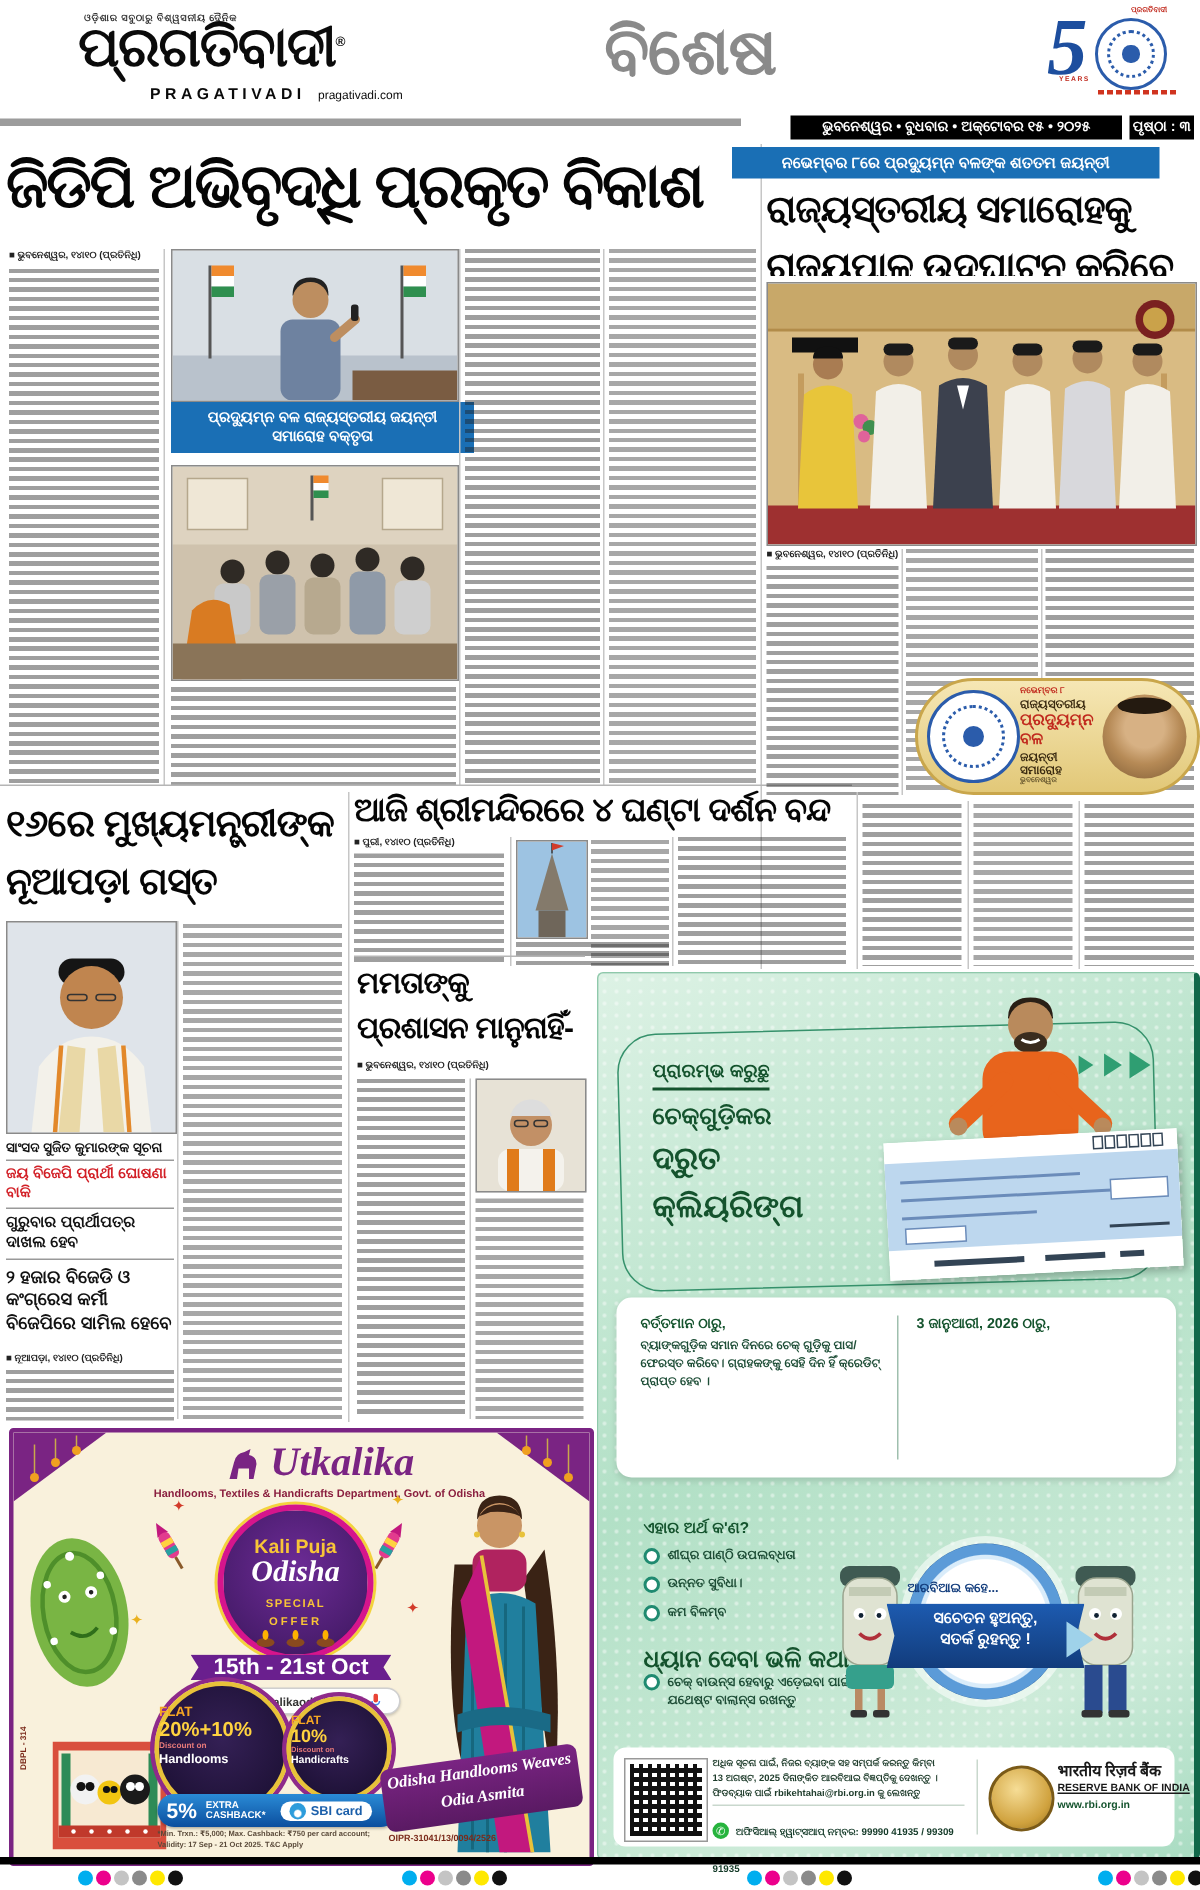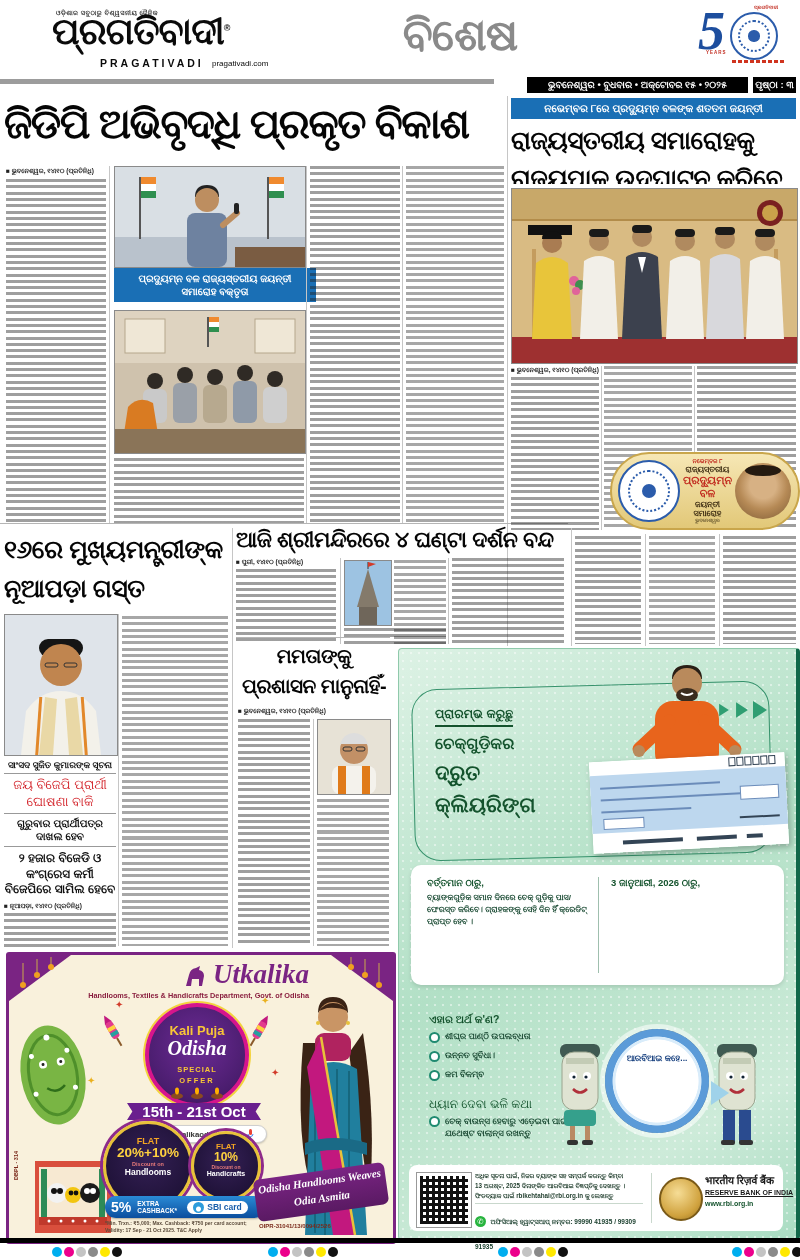--- a/index.html
+++ b/index.html
@@ -8,21 +8,21 @@
   .abs{position:absolute}
   
   .tx{background-image:repeating-linear-gradient(to bottom,rgba(30,30,30,.78) 0,rgba(30,30,30,.78) 3px,transparent 3px,transparent 6.3px);opacity:.55}
   .vsep{position:absolute;width:1px;background:#c6c6c6}
   .hr{position:absolute;height:1px;background:#b5b5b5}
   .hl{font-weight:800;color:#050505;letter-spacing:-.5px}
   .dl{font-size:6.5px;font-weight:700;color:#222;white-space:nowrap;overflow:hidden}
   .cap{background:#1a6fb5;color:#fff;font-weight:700;text-align:center;display:flex;align-items:center;justify-content:center;line-height:1.35}
   .kicker{background:#1a6fb5;color:#fff;font-weight:700;text-align:center;display:flex;align-items:center;justify-content:center}
   .photo{border:1px solid #8a8a8a;overflow:hidden;background:#ddd}
-  .c{text-align:center}
+  .c{}
   
   .rbiad{background:linear-gradient(150deg,#ddf2e5 0%,#b2e0c6 45%,#cdebd9 80%,#a9dcc2 100%);border:1px solid #8fc9ab;border-right:4px solid #11684a;border-radius:4px}
   .rbiad .dots{position:absolute;inset:0;background-image:radial-gradient(circle,rgba(255,255,255,.45) 1px,transparent 1.6px);background-size:8px 8px;border-radius:4px}
   .grn{color:#14532d}
   .bullet{display:flex;gap:5px;align-items:flex-start}
   .bmark{width:7px;height:7px;border-radius:50%;border:2px solid #1f8a70;background:#fff;flex:0 0 auto;margin-top:1px}
   .rbadge{border-radius:50%;background:radial-gradient(circle,#ffffff 0 56%,#d9ecfa 57% 60%,#5b9bd8 61% 70%,#1b4e9e 71% 100%);box-shadow:0 0 0 5px rgba(255,255,255,.55)}
   .banner{position:absolute;background:linear-gradient(#1d5bb0,#123c7c);color:#fff;font-weight:700;text-align:center;
           clip-path:polygon(0 0,100% 0,96% 50%,100% 100%,0 100%,4% 50%)}
   .parrow{width:0;height:0;border-top:9px solid transparent;border-bottom:9px solid transparent;border-left:14px solid #2f9e72;display:inline-block;margin-left:4px}
@@ -131,21 +131,21 @@
   <div class="abs tx" style="left:310px;top:166px;width:90px;height:358px"></div>
   <div class="abs tx" style="left:406px;top:166px;width:98px;height:358px;opacity:.5"></div>
   <div class="vsep" style="left:109px;top:166px;height:358px"></div>
   <div class="vsep" style="left:306px;top:166px;height:358px"></div>
   <div class="vsep" style="left:402px;top:166px;height:358px"></div>
 </div>
 <div class="vsep" style="left:507px;top:96px;height:550px"></div>
 <div class="hr" style="left:0;top:523px;width:568px"></div>
 
 <div>
-  <div class="abs kicker" style="left:511px;top:98px;width:285px;height:21px;font-size:10.5px">ନଭେମ୍ବର ୮ରେ ପ୍ରଦ୍ୟୁମ୍ନ ବଳଙ୍କ ଶତତମ ଜୟନ୍ତୀ</div>
+  <div class="abs kicker" style="left:488px;top:98px;width:285px;height:21px;font-size:10.5px">ନଭେମ୍ବର ୮ରେ ପ୍ରଦ୍ୟୁମ୍ନ ବଳଙ୍କ ଶତତମ ଜୟନ୍ତୀ</div>
   <div class="abs hl" style="left:511px;top:122px;width:285px;height:62px;font-size:25px;line-height:1.5;overflow:hidden">ରାଜ୍ୟସ୍ତରୀୟ ସମାରୋହକୁ ରାଜ୍ୟପାଳ ଉଦଘାଟନ କରିବେ</div>
   <div class="abs photo" style="left:511px;top:188px;width:285px;height:174px">
     <svg width="285" height="174" viewBox="0 0 285 174">
       <rect width="285" height="174" fill="#d9bb83"></rect>
         <rect width="285" height="30" fill="#c8a869"></rect>
       <rect y="30" width="285" height="2" fill="#b28c4a"></rect>
         <rect y="148" width="285" height="26" fill="#9e3030"></rect>
       <circle cx="258" cy="24" r="13" fill="#7a2020"></circle>
         <circle cx="258" cy="24" r="8" fill="#caa24a"></circle>
       <rect x="20" y="60" width="4" height="88" fill="#c49c5e"></rect>
@@ -219,21 +219,21 @@
       <rect x="59" y="48" width="13" height="4" rx="2" fill="none" stroke="#333" stroke-width="1"></rect>
       <path d="M16 140 L21 96 Q35 76 56 76 Q77 76 91 96 L96 140 Z" fill="#f3f1ea"></path>
       <path d="M40 82 L34 140 L48 140 L52 84 Z" fill="#e9d8a6"></path>
       <path d="M72 82 L78 140 L64 140 L60 84 Z" fill="#e9d8a6"></path>
       <rect x="40" y="82" width="3" height="58" fill="#e2882a" transform="skewX(-4)"></rect>
       <rect x="70" y="82" width="3" height="58" fill="#e2882a" transform="skewX(4)"></rect>
     </svg>
   </div>
   <div class="abs" style="left:4px;top:758px;width:112px">
     <div class="c" style="font-size:9px;font-weight:800;line-height:1.25;padding:2px 0;border-bottom:1px solid #999">ସାଂସଦ ସୁଜିତ କୁମାରଙ୍କ ସୂଚନା</div>
-    <div class="c" style="font-size:13px;font-weight:400;color:#d21f26;line-height:1.25;padding:3px 0;border-bottom:1px solid #999">ଜୟ ବିଜେପି ପ୍ରାର୍ଥୀ ଘୋଷଣା ବାକି</div>
+    <div class="c" style="font-size:10px;font-weight:700;color:#d21f26;line-height:1.25;padding:3px 0;border-bottom:1px solid #999">ଜୟ ବିଜେପି ପ୍ରାର୍ଥୀ ଘୋଷଣା ବାକି</div>
     <div class="c" style="font-size:10.5px;font-weight:800;line-height:1.25;padding:3px 0;border-bottom:1px solid #999">ଗୁରୁବାର ପ୍ରାର୍ଥୀପତ୍ର ଦାଖଲ ହେବ</div>
     <div class="c" style="font-size:12px;font-weight:800;line-height:1.3;padding:4px 0">୨ ହଜାର ବିଜେଡି ଓ କଂଗ୍ରେସ କର୍ମୀ ବିଜେପିରେ ସାମିଲ ହେବେ</div>
   </div>
   <div class="abs dl" style="left:4px;top:902px;width:112px">■ ନୂଆପଡ଼ା, ୧୪ା୧୦ (ପ୍ରତିନିଧି)</div>
   <div class="abs tx" style="left:4px;top:913px;width:112px;height:34px"></div>
   <div class="abs tx" style="left:122px;top:616px;width:106px;height:330px;opacity:.5"></div>
   <div class="vsep" style="left:118px;top:614px;height:332px"></div>
 </div>
 <div class="vsep" style="left:232px;top:528px;height:420px"></div>
 
@@ -344,21 +344,21 @@
       </div>
     <div class="bullet" style="margin-bottom:7px">
         <span class="bmark"></span>
       <span style="font-size:8.5px;font-weight:700;color:#1d4d36">ଉନ୍ନତ ସୁବିଧା।</span>
       </div>
     <div class="bullet">
         <span class="bmark"></span>
       <span style="font-size:8.5px;font-weight:700;color:#1d4d36">କମ ବିଳମ୍ବ</span>
       </div>
   </div>
-  <div class="abs grn" style="left:30px;top:448px;font-size:12px;font-weight:400">ଧ୍ୟାନ ଦେବା ଭଳି କଥା</div>
+  <div class="abs grn" style="left:30px;top:448px;font-size:16px;font-weight:700">ଧ୍ୟାନ ଦେବା ଭଳି କଥା</div>
   <div class="abs" style="left:30px;top:466px;width:160px">
     <div class="bullet">
         <span class="bmark"></span>
       <span style="font-size:8.5px;font-weight:700;color:#1d4d36;line-height:1.45">ଚେକ୍ ବାଉନ୍ସ ହେବାରୁ ଏଡ଼େଇବା ପାଇଁ ଯଥେଷ୍ଟ ବାଲାନ୍ସ ରଖନ୍ତୁ</span>
       </div>
   </div>
 
   <div class="abs" style="left:155px;top:385px;width:52px;height:118px">
     <svg width="52" height="118" viewBox="0 0 52 118">
       <rect x="6" y="10" width="40" height="14" rx="6" fill="#3f5a52"></rect>
@@ -387,20 +387,24 @@
         <circle cx="32" cy="43" r="1.6" fill="#123"></circle>
       <path d="M19 55 Q26 62 33 55" stroke="#b0303a" stroke-width="2.5" fill="none"></path>
       <rect x="12" y="76" width="12" height="32" fill="#2a4b8f"></rect>
         <rect x="28" y="76" width="12" height="32" fill="#2a4b8f"></rect>
       <rect x="10" y="106" width="14" height="5" rx="2" fill="#333"></rect>
         <rect x="28" y="106" width="14" height="5" rx="2" fill="#333"></rect>
     </svg>
   </div>
   <div class="abs rbadge" style="left:206px;top:380px;width:104px;height:104px">
     <div class="c" style="position:absolute;left:0;top:24px;width:100%;font-size:8.5px;font-weight:800;color:#123c7c">ଆରବିଆଇ କହେ...</div>
+    <div class="banner" style="left:-14px;top:40px;width:132px;height:40px;font-size:10.5px;line-height:1.35;padding-top:3px">
+      <span style="display:block">ସଚେତନ ହୁଅନ୍ତୁ,</span>
+      <span style="display:block">ସତର୍କ ରୁହନ୍ତୁ !</span>
+    </div>
   </div>
   <span style="position:absolute;left:312px;top:432px;width:0;height:0;border-top:12px solid transparent;border-bottom:12px solid transparent;border-left:18px solid #9fd2ea"></span>
 
   <div class="abs" style="left:10px;top:516px;width:374px;height:66px;background:#fff;border-radius:8px">
     <div class="qr abs" style="left:8px;top:8px;width:48px;height:48px"></div>
     <div class="abs" style="left:66px;top:6px;width:168px;line-height:1.55">
       <div style="font-size:6.3px;font-weight:700;color:#1d3b2a">ଅଧିକ ସୂଚନା ପାଇଁ, ନିଜର ବ୍ୟାଙ୍କ ସହ ସମ୍ପର୍କ କରନ୍ତୁ କିମ୍ବା</div>
       <div style="font-size:6.3px;font-weight:700;color:#1d3b2a">13 ଅଗଷ୍ଟ, 2025 ଦିନାଙ୍କିତ ଆରବିଆଇ ବିଜ୍ଞପ୍ତିକୁ ଦେଖନ୍ତୁ ।</div>
       <div style="font-size:6.3px;font-weight:700;color:#1d3b2a">ଫିଡବ୍ୟାକ ପାଇଁ rbikehtahai@rbi.org.in କୁ ଲେଖନ୍ତୁ</div>
       <div style="margin-top:3px;border-top:1px solid #c9d8cd;padding-top:3px">
@@ -432,21 +436,21 @@
   <svg class="abs" style="right:0;top:0;transform:scaleX(-1)" width="62" height="48" viewBox="0 0 62 48">
     <path d="M0 0 L62 0 L0 46 Z" fill="#7a2483"></path>
     <line x1="14" y1="8" x2="14" y2="28" stroke="#caa84b"></line>
       <circle cx="14" cy="30" r="3" fill="#f0a020"></circle>
     <line x1="28" y1="4" x2="28" y2="18" stroke="#caa84b"></line>
       <circle cx="28" cy="20" r="3" fill="#f0a020"></circle>
     <line x1="42" y1="2" x2="42" y2="10" stroke="#caa84b"></line>
       <circle cx="42" cy="12" r="3" fill="#f0a020"></circle>
   </svg>
 
-  <div class="abs" style="left:56px;top:4px;width:244px;text-align:right">
+  <div class="abs" style="left:82px;top:4px;width:244px;text-align:center">
     <svg width="26" height="22" viewBox="0 0 26 22" style="vertical-align:-4px">
       <path d="M3 21 L6 10 Q7 4 13 3 L17 1 L16 5 Q21 6 21 11 L19 21 L16 21 L16 14 L9 14 L8 21 Z" fill="#7a2483"></path>
     </svg>
     <span style="font-family:'Liberation Serif',serif;font-style:italic;font-weight:900;font-size:27px;color:#7a2483">Utkalika</span>
     <div style="font-size:7.3px;font-weight:800;color:#8a1f3f;margin-top:1px">Handlooms, Textiles &amp; Handicrafts Department, Govt. of Odisha</div>
   </div>
 
   <svg class="abs" style="left:96px;top:58px;transform:rotate(-30deg)" width="16" height="36" viewBox="0 0 16 36">
     <polygon points="8,0 12,9 4,9" fill="#c2187e"></polygon>
       <rect x="4" y="8" width="8" height="18" rx="3" fill="#e23b8e"></rect>

